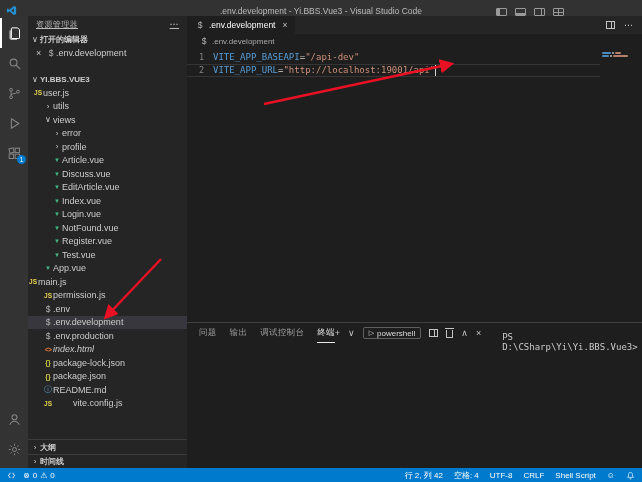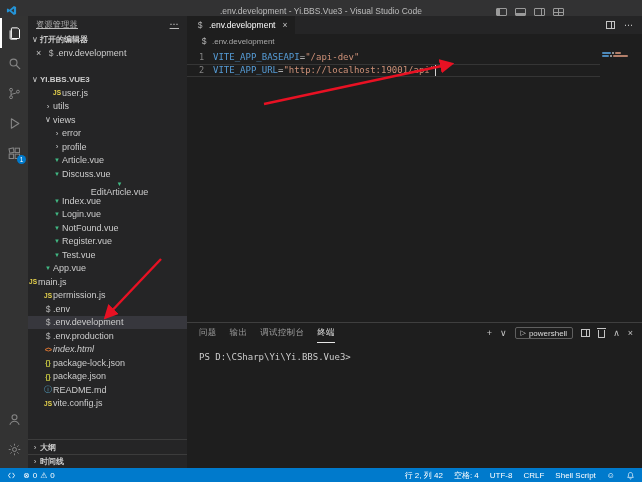--- a/index.html
+++ b/index.html
@@ -67,21 +67,21 @@
   .code { flex:1; position:relative; font-family:"DejaVu Sans Mono","Liberation Mono",monospace; font-size:9px; padding-top:2px; overflow:hidden; }
   .code-line { display:flex; align-items:center; height:13.5px; padding-right:46px; }
   .code-line.current { border-top:1px solid rgba(197,197,197,.14); border-bottom:1px solid rgba(197,197,197,.14); }
   .gutter { width:26px; text-align:right; padding-right:9px; color:#858585; flex:none; font-size:8.5px; }
   .tok { white-space:pre; }
   .cursor { width:1px; height:11px; background:#d4d4d4; flex:none; }
   .minimap { position:absolute; top:2px; right:0; width:42px; bottom:0; background:#1e1e1e; padding-top:1px; }
   .mm-line { height:2px; margin:1px 2px; display:flex; gap:1px; }
   .mm-seg { height:2px; border-radius:1px; opacity:.85; }
   
-  .panel { height:146px; border-top:1px solid #3f3f3f; display:flex; flex-direction:column; background:#1e1e1e; flex:none; }
+  .panel { height:146px; border-top:1px solid #3f3f3f; display:flex; flex-direction:row; background:#1e1e1e; flex:none; }
   .panel-head { height:20px; display:flex; align-items:center; padding:0 9px 0 12px; flex:none; }
   .panel-tabs { display:flex; gap:13px; height:100%; align-items:stretch; }
   .panel-tab { display:flex; align-items:center; font-size:8.5px; color:#9d9d9d; border-bottom:1px solid transparent; cursor:pointer; letter-spacing:.3px; }
   .panel-tab.active { color:#e7e7e7; border-bottom-color:#e7e7e7; }
   .panel-actions { margin-left:auto; display:flex; align-items:center; gap:8px; color:#c5c5c5; font-size:9px; }
   .panel-actions > span { cursor:pointer; }
   .shell-chip { display:flex; align-items:center; gap:3px; border:1px solid #5f5f5f; border-radius:2px; height:12px; padding:0 5px; font-size:8px; color:#dddddd; cursor:pointer; }
   .shell-chip .play { font-size:7px; }
   .trash { width:7px; height:8px; border:1px solid currentColor; border-top:none; border-radius:0 0 1px 1px; position:relative; display:inline-block; margin-top:2px; }
   .trash::before { content:""; position:absolute; top:-2px; left:-2px; right:-2px; height:1px; background:currentColor; }
@@ -182,21 +182,21 @@
       <span class="oe-close">×</span>
       <span class="fi fi-env">$</span>
       <span class="tree-label">.env.development</span>
     </div>
     <div class="spacer"></div>
     <div class="sect">
       <span class="tw">∨</span>
       <span>YI.BBS.VUE3</span>
     </div>
     <div class="tree">
-        <div class="tree-row" style="padding-left: 24px;">
+        <div class="tree-row" style="padding-left: 5px;">
           <span class="fi fi-js">JS</span>
           <span class="tree-label">user.js</span>
         </div>
         <div class="tree-row" style="padding-left: 15px;">
           <span class="twisty">›</span>
           <span class="tree-label">utils</span>
         </div>
         <div class="tree-row" style="padding-left: 15px;">
           <span class="twisty">∨</span>
           <span class="tree-label">views</span>
@@ -210,21 +210,21 @@
           <span class="tree-label">profile</span>
         </div>
         <div class="tree-row" style="padding-left: 24px;">
           <span class="fi fi-vue">▼</span>
           <span class="tree-label">Article.vue</span>
         </div>
         <div class="tree-row" style="padding-left: 24px;">
           <span class="fi fi-vue">▼</span>
           <span class="tree-label">Discuss.vue</span>
         </div>
-        <div class="tree-row" style="padding-left: 24px; flex-direction: column;">
+        <div class="tree-row" style="padding-left: 24px;">
           <span class="fi fi-vue">▼</span>
           <span class="tree-label">EditArticle.vue</span>
         </div>
         <div class="tree-row" style="padding-left: 24px;">
           <span class="fi fi-vue">▼</span>
           <span class="tree-label">Index.vue</span>
         </div>
         <div class="tree-row" style="padding-left: 24px;">
           <span class="fi fi-vue">▼</span>
           <span class="tree-label">Login.vue</span>
@@ -274,21 +274,21 @@
           <span class="tree-label">package-lock.json</span>
         </div>
         <div class="tree-row" style="padding-left: 15px;">
           <span class="fi fi-json">{}</span>
           <span class="tree-label">package.json</span>
         </div>
         <div class="tree-row" style="padding-left: 15px;">
           <span class="fi fi-md">ⓘ</span>
           <span class="tree-label">README.md</span>
         </div>
-        <div class="tree-row" style="padding-left: 15px;">
+        <div class="tree-row" style="padding-left: 15px; gap: 20px;">
           <span class="fi fi-js">JS</span>
           <span class="tree-label">vite.config.js</span>
         </div>
       </div>
     <div class="sb-bottom">
       <div class="sect">
         <span class="tw">›</span>
         <span>大纲</span>
       </div>
       <div class="sect">

